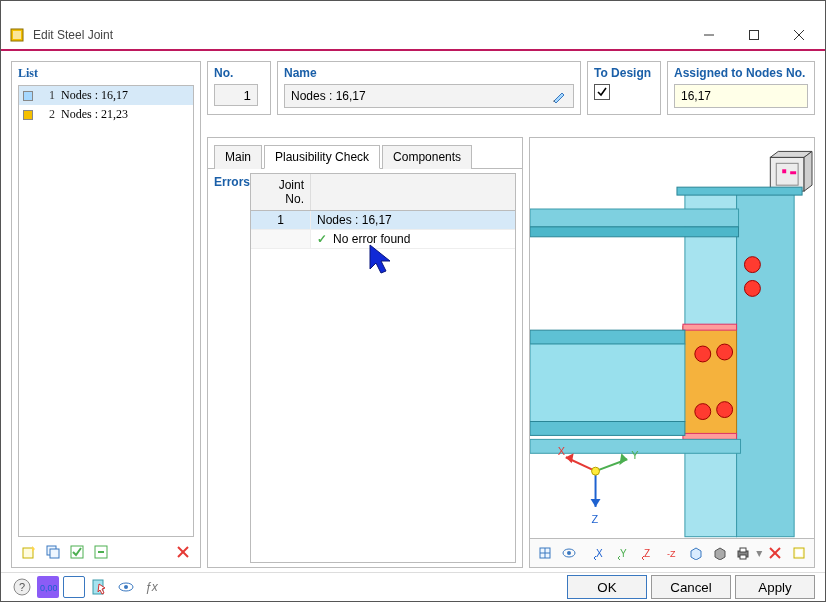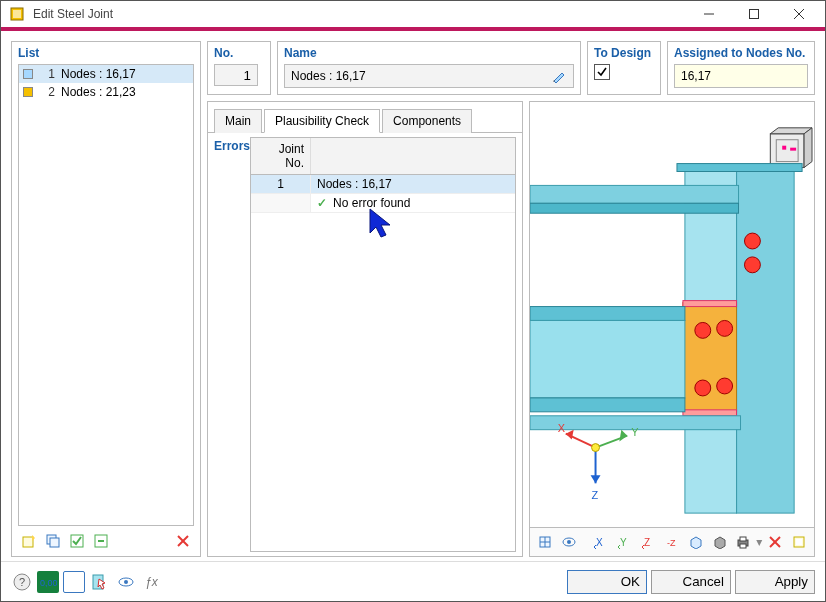--- a/index.html
+++ b/index.html
@@ -14,38 +14,40 @@
   .window {
     width: 826px; height: 602px;
     border: 1px solid #555;
     display: flex; flex-direction: column;
     background: #fff;
   }
   .titlebar {
     height: 30px;
     display: flex; align-items: center;
     padding: 0 4px 0 8px;
-    border-bottom: 4px solid #be185d;
+    border-bottom: 2px solid #be185d;
     font-size: 12px;
+    margin-top: 20px;
   }
   .titlebar .title { flex: 1; color: #444; }
   .titlebar .app-icon { width: 16px; height: 16px; margin-right: 8px; }
   .win-btn {
     width: 45px; height: 28px;
     display: flex; align-items: center; justify-content: center;
     color: #333;
   }
   .content {
     flex: 1; display: flex; gap: 6px;
     padding: 10px 10px 4px 10px;
   }
   
   .left {
     width: 190px; display: flex; flex-direction: column;
     border: 1px solid #bbb;
+    font-family: Liberation Serif, serif;
   }
   .panel-label {
     color: #1a5fa8; font-weight: 600;
     padding: 4px 6px;
   }
   .list {
     flex: 1; border: 1px solid #bbb;
     margin: 0 6px; background: #fff;
     overflow: auto;
   }
@@ -60,21 +62,21 @@
     display: flex; align-items: center; gap: 2px;
     padding: 4px 6px;
   }
   .tbtn {
     width: 22px; height: 22px;
     display: inline-flex; align-items: center; justify-content: center;
     border: 1px solid transparent; border-radius: 2px;
   }
   .spacer { flex: 1; }
   
-  .right { flex: 1; display: flex; flex-direction: column; gap: 6px; }
+  .right { flex: 1; display: flex; flex-direction: column; gap: 22px; }
   .toprow { display: flex; gap: 6px; }
   .grp {
     border: 1px solid #bbb; padding: 4px 6px 6px 6px;
     display: flex; flex-direction: column;
   }
   .grp-label { color: #1a5fa8; font-weight: 600; margin-bottom: 4px; }
   .numbox {
     width: 44px; height: 22px; border: 1px solid #bbb; background: #f3f3f3;
     text-align: right; padding: 2px 6px;
   }
@@ -143,21 +145,21 @@
     display: flex; align-items: center; gap: 2px; padding: 3px 4px;
     border-top: 1px solid #bbb; background: #fafafa;
   }
   
   .bottombar {
     height: 40px; border-top: 1px solid #ddd;
     display: flex; align-items: center; padding: 0 10px; gap: 4px;
   }
   .bigbtn {
     width: 80px; height: 24px; border: 1px solid #999; background: #f3f3f3;
-    display: inline-flex; align-items: center; justify-content: flex-end;
+    display: inline-flex; align-items: center; justify-content: center;
   }
   .bigbtn.primary { border-color: #3a78c0; }
   
   .cursor-arrow {
     position: absolute; left: 158px; top: 105px;
     pointer-events: none;
   }
 </style>
 </head>
 <body>
@@ -449,21 +451,21 @@
     </div>
   </div>
 
   <div class="bottombar">
     <span class="tbtn">
         <svg width="18" height="18">
           <circle cx="9" cy="9" r="8" fill="#eee" stroke="#888"></circle>
           <text x="6" y="13" font-size="11" fill="#555">?</text>
         </svg>
       </span>
-    <span class="tbtn" style="background:#15803d">
+    <span class="tbtn" style="background:#8b5cf6">
         <svg width="18" height="18">
           <text x="1" y="13" font-size="9" fill="#1e62d0">0,00</text>
         </svg>
       </span>
     <span class="tbtn" style="border:1px solid #3a78c0">
         <svg width="16" height="16">
           <rect x="1" y="1" width="14" height="14" fill="#fff"></rect>
         </svg>
       </span>
     <span class="tbtn">

